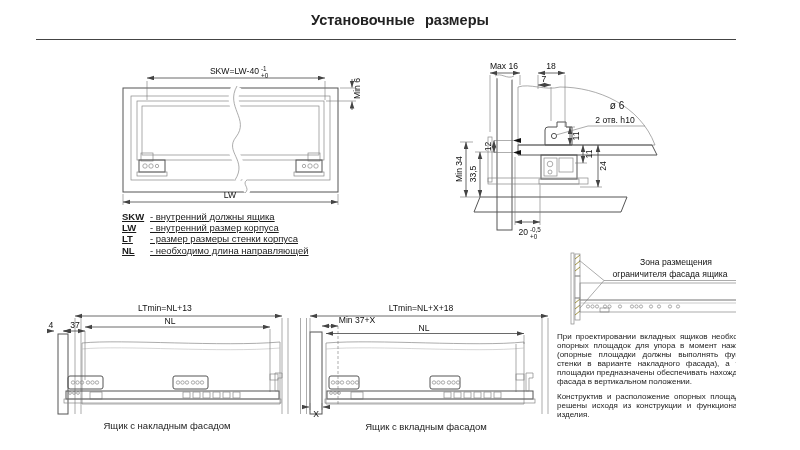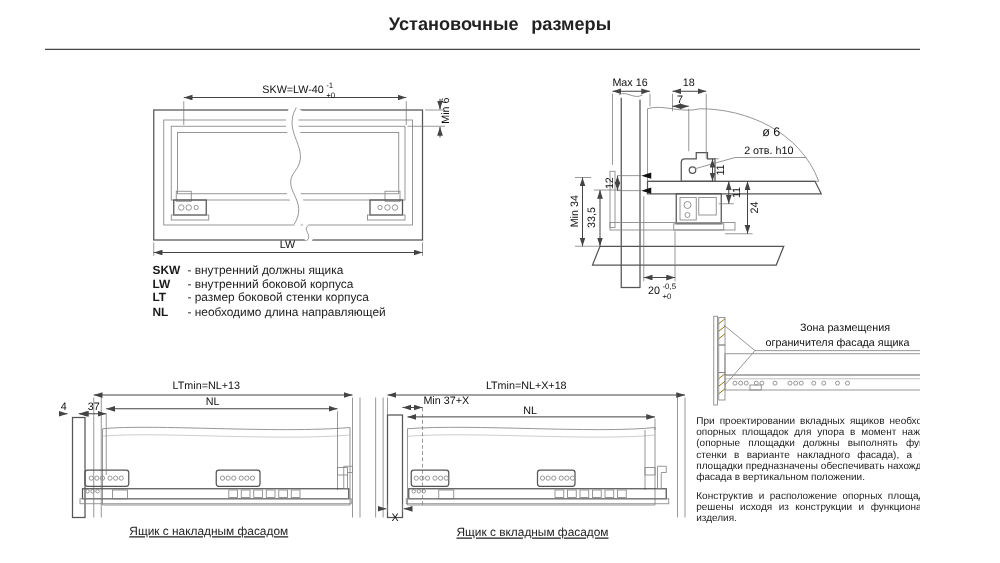--- a/index.html
+++ b/index.html
@@ -3,25 +3,25 @@
 <meta charset="utf-8">
 <style>
   html,body{margin:0;padding:0;background:#fff;}
   #page{position:relative;width:736px;height:450px;background:#fff;overflow:hidden;
         font-family:"Liberation Sans",sans-serif;color:#1a1a1a;}
   .abs{position:absolute;}
   #title{top:12px;left:0;width:800px;text-align:center;font-size:14.5px;font-weight:bold;
          word-spacing:6px;color:#222;}
   #title-rule{top:39px;left:36px;width:728px;border-top:1.3px solid #444;height:0;}
   
-  #legend{top:211px;left:122px;width:290px;font-size:9.5px;line-height:11.2px;}
+  #legend{top:211px;left:122px;width:290px;font-size:9.5px;line-height:11.2px;text-decoration:underline;}
   .lg-row{display:flex;}
   .lg-term{width:28px;font-weight:bold;flex:none;}
   
-  .caption{font-size:9.5px;text-align:center;color:#222;text-decoration:underline;}
+  .caption{font-size:9.5px;text-align:center;color:#222;}
   #notes{top:332px;left:557px;width:238px;font-size:8px;line-height:9px;text-align:justify;color:#222;}
   #notes p{margin:0;}
   #notes p + p{margin-top:6px;}
   
   svg{display:block;}
   svg text{font-family:"Liberation Sans",sans-serif;fill:#111;}
   .dim{font-size:8.6px;}
   .dimb{font-size:10px;}
   .dimsm{font-size:6.3px;}
   .ln{stroke:#555;stroke-width:1;fill:none;}
@@ -97,25 +97,25 @@
     </g>
   </svg>
 
   <div id="legend" class="abs">
     <div class="lg-row">
       <span class="lg-term">SKW</span>
       <span>- внутренний должны ящика</span>
     </div>
     <div class="lg-row">
       <span class="lg-term">LW</span>
-      <span>- внутренний боковой корпуса</span>
+      <span>- внутренний размер корпуса</span>
     </div>
     <div class="lg-row">
       <span class="lg-term">LT</span>
-      <span>- размер боковой стенки корпуса</span>
+      <span>- размер размеры стенки корпуса</span>
     </div>
     <div class="lg-row">
       <span class="lg-term">NL</span>
       <span>- необходимо длина направляющей</span>
     </div>
   </div>
 
   <svg class="abs" style="left:455px;top:57px" width="215" height="193" viewBox="0 0 215 193">
     <defs>
       <marker id="a2" markerUnits="userSpaceOnUse" markerWidth="7.5" markerHeight="5" refX="7" refY="2.3" orient="auto-start-reverse">

